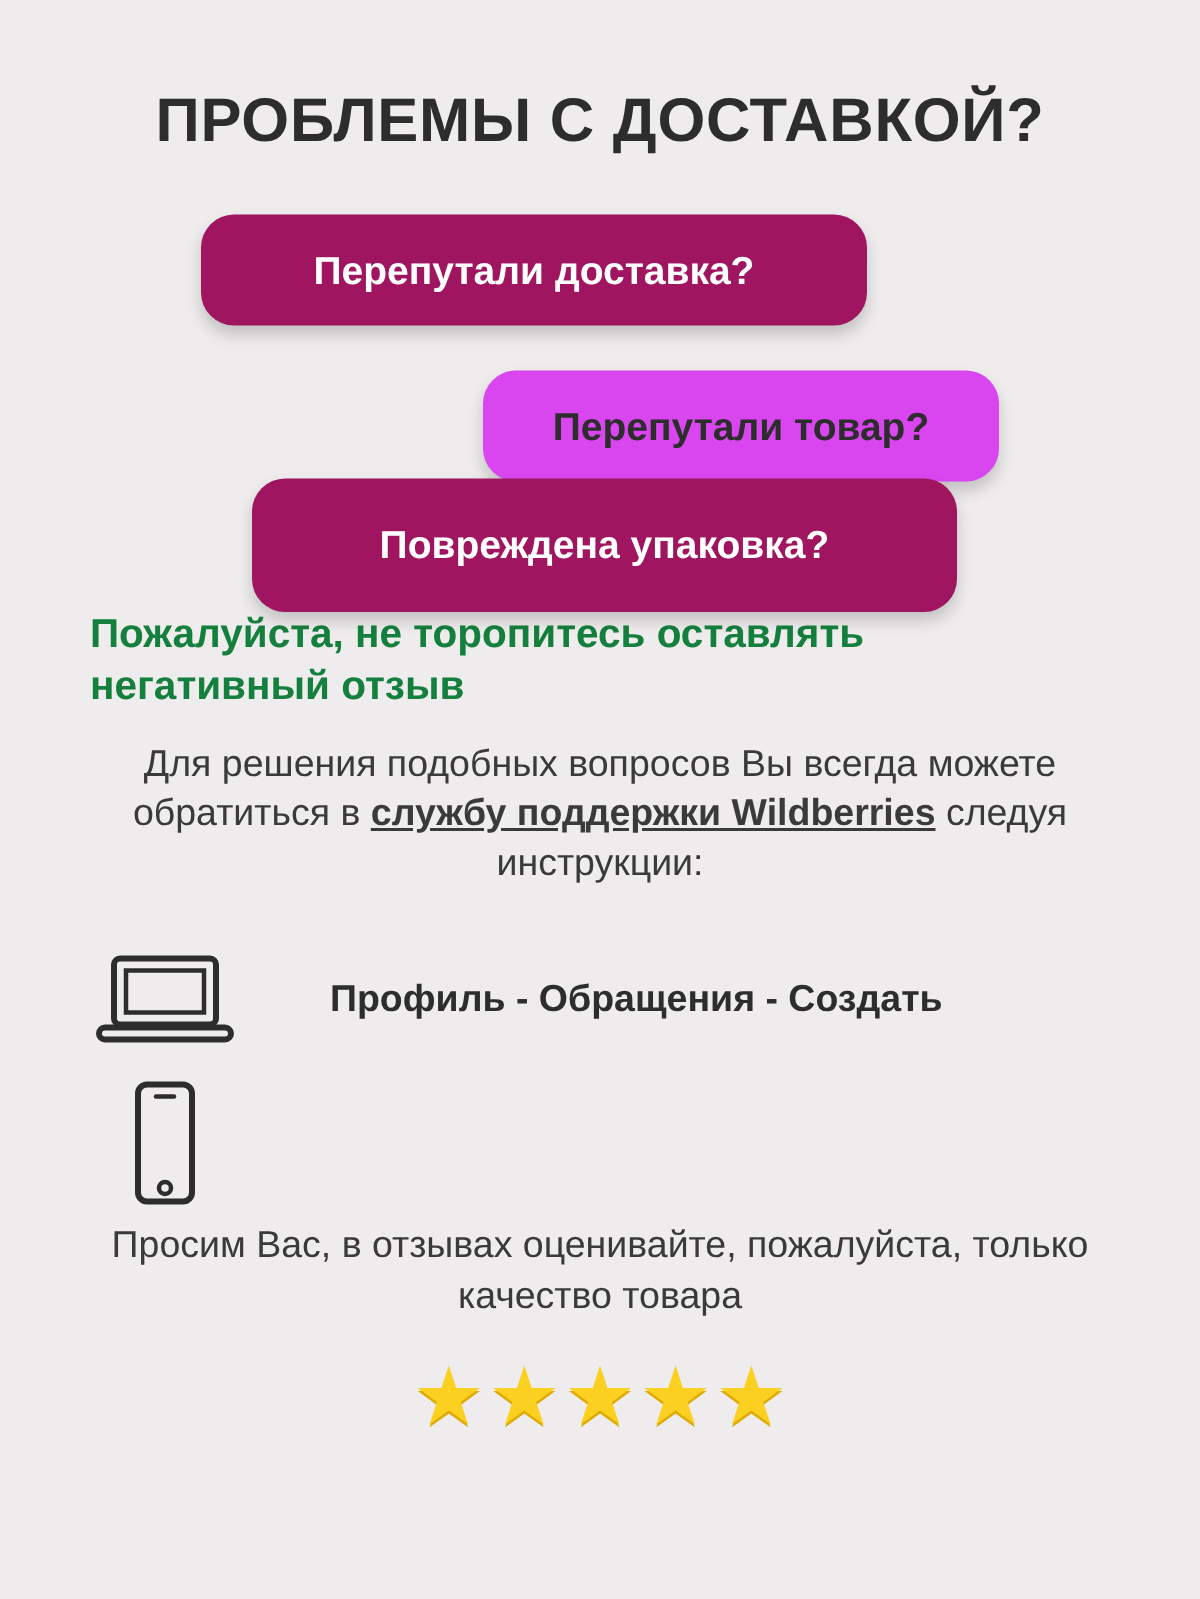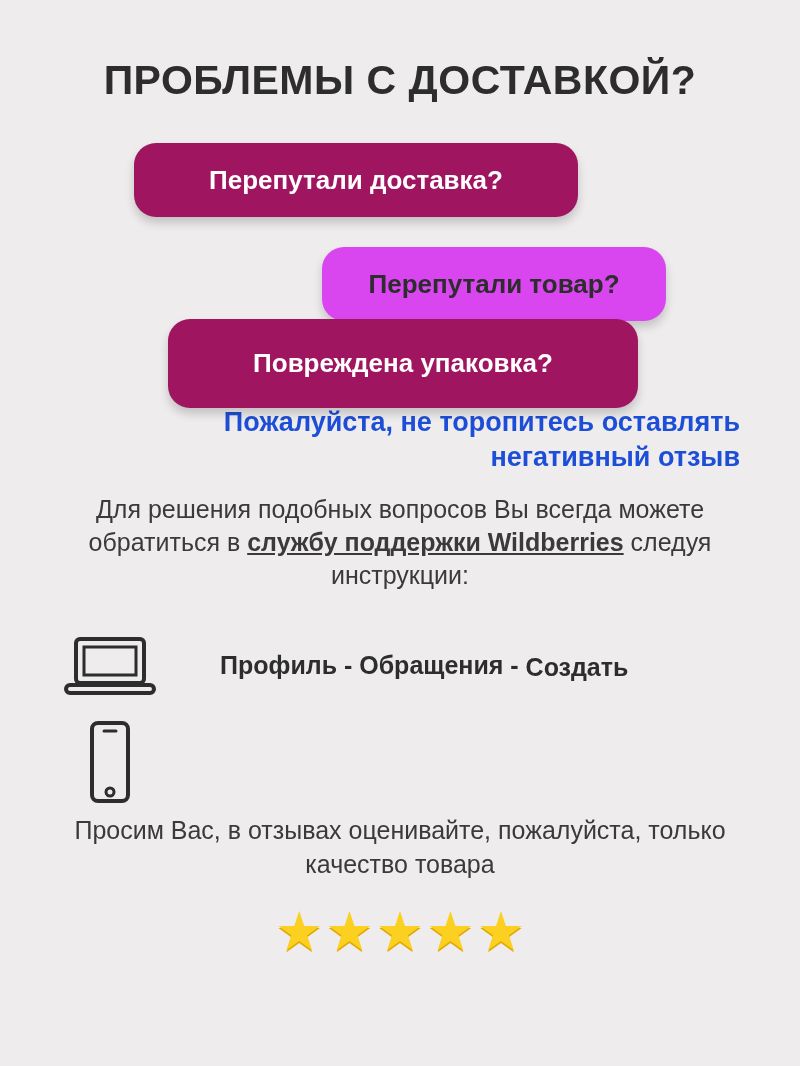--- a/index.html
+++ b/index.html
@@ -76,27 +76,27 @@
     left: 168px;
     top: 176px;
     width: 470px;
     height: 89px;
     background: #9f1560;
     color: #ffffff;
   }
 
   
   .lead {
-    text-align: right;
+    text-align: left;
     font-size: 27px;
     font-weight: 700;
     line-height: 1.3;
     margin: 0;
     padding: 0 60px;
-    color: #1d4ed8;
+    color: #15803d;
   }
 
   .para {
     text-align: center;
     font-size: 25px;
     font-weight: 400;
     line-height: 1.32;
     margin: 18px 0 0 0;
     padding: 0 48px;
     color: #3a3a3a;

